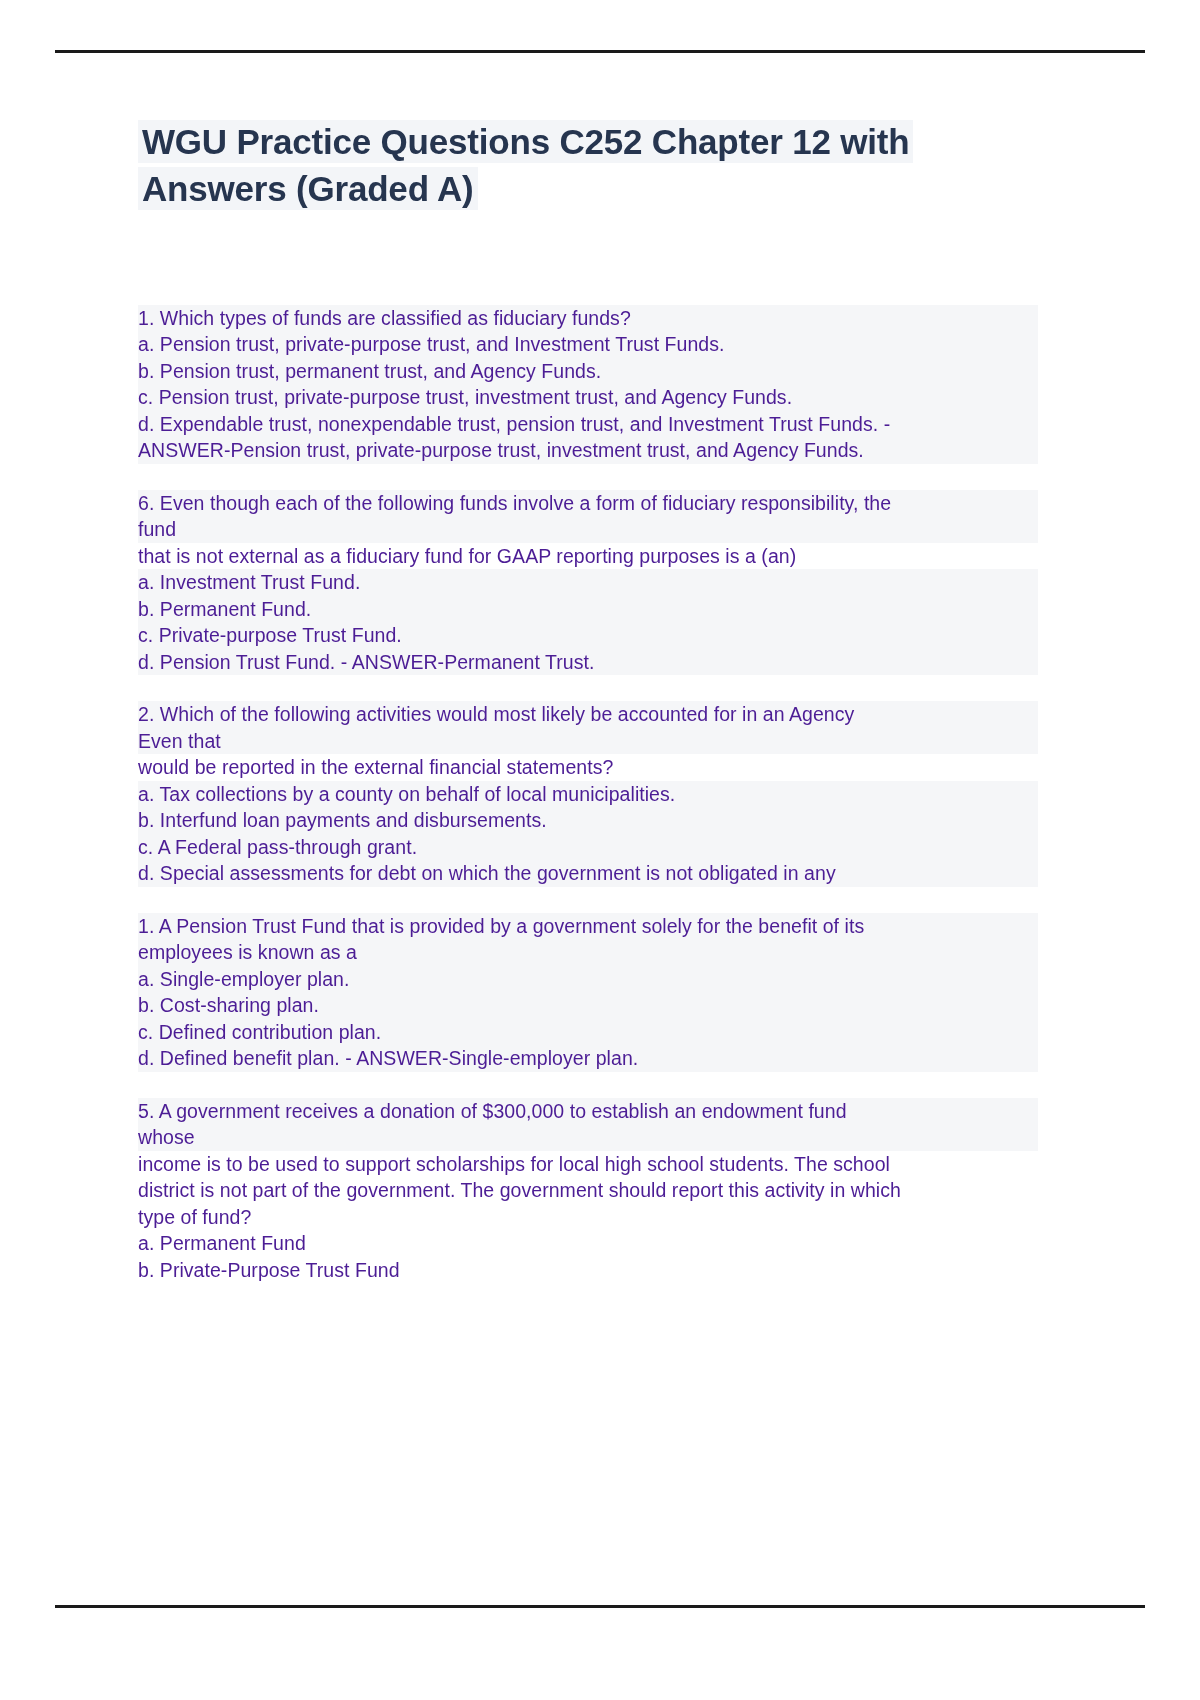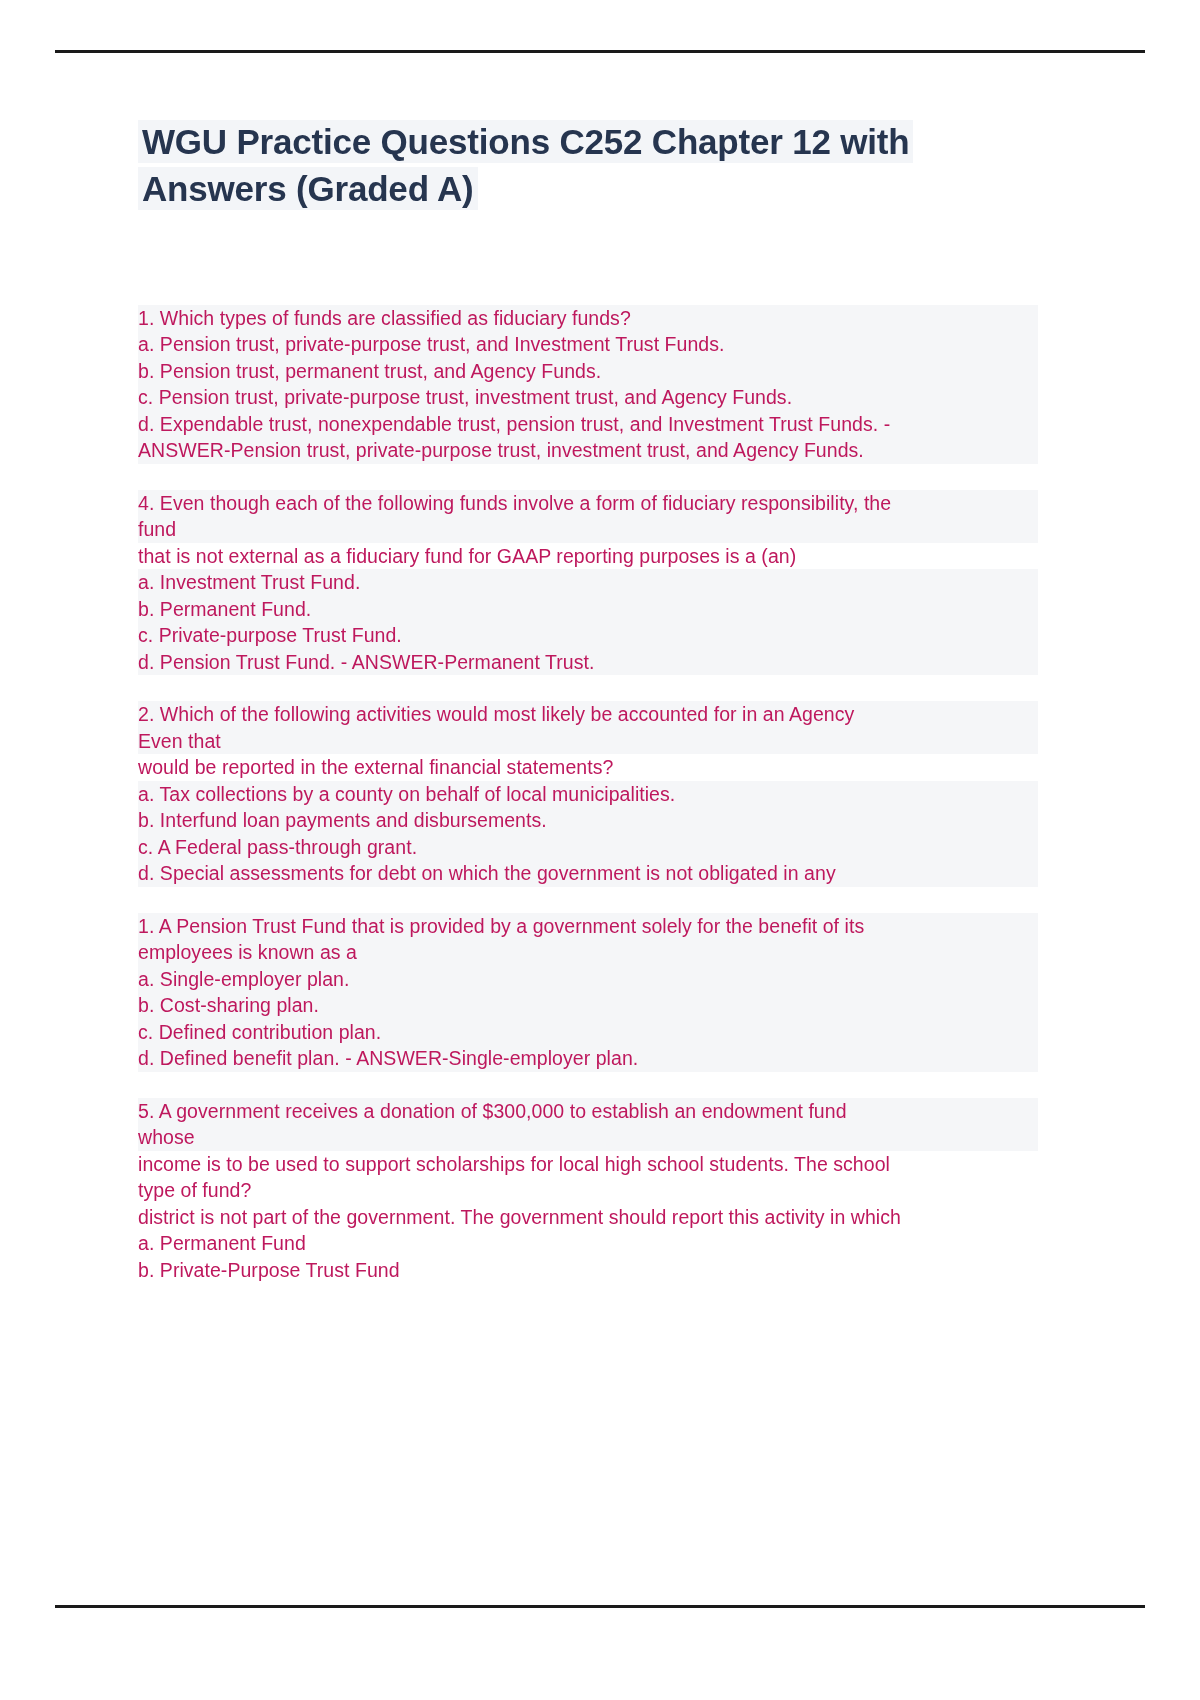--- a/index.html
+++ b/index.html
@@ -57,21 +57,21 @@
   .body-block {
     margin-top: 92px;
   }
 
   .qblock {
     margin-bottom: 26px;
   }
   .line {
     font-size: 19.5px;
     line-height: 26.5px;
-    color: #be185d;
+    color: #4c1d95;
     background: #f5f6f8;
     display: block;
     white-space: pre-wrap;
     letter-spacing: 0.05px;
   }
   .line.plain {
     background: transparent;
   }
 </style>
 </head>
@@ -93,21 +93,21 @@
       <div class="qblock">
         <span class="line">1. Which types of funds are classified as fiduciary funds?</span>
         <span class="line">a. Pension trust, private-purpose trust, and Investment Trust Funds.</span>
         <span class="line">b. Pension trust, permanent trust, and Agency Funds.</span>
         <span class="line">c. Pension trust, private-purpose trust, investment trust, and Agency Funds.</span>
         <span class="line">d. Expendable trust, nonexpendable trust, pension trust, and Investment Trust Funds. -</span>
         <span class="line">ANSWER-Pension trust, private-purpose trust, investment trust, and Agency Funds.</span>
       </div>
 
       <div class="qblock">
-        <span class="line">4. Even though each of the following funds involve a form of fiduciary responsibility, the</span>
+        <span class="line">6. Even though each of the following funds involve a form of fiduciary responsibility, the</span>
         <span class="line">fund</span>
         <span class="line plain">that is not external as a fiduciary fund for GAAP reporting purposes is a (an)</span>
         <span class="line">a. Investment Trust Fund.</span>
         <span class="line">b. Permanent Fund.</span>
         <span class="line">c. Private-purpose Trust Fund.</span>
         <span class="line">d. Pension Trust Fund. - ANSWER-Permanent Trust.</span>
       </div>
 
       <div class="qblock">
         <span class="line">2. Which of the following activities would most likely be accounted for in an Agency</span>
@@ -125,21 +125,21 @@
         <span class="line">a. Single-employer plan.</span>
         <span class="line">b. Cost-sharing plan.</span>
         <span class="line">c. Defined contribution plan.</span>
         <span class="line">d. Defined benefit plan. - ANSWER-Single-employer plan.</span>
       </div>
 
       <div class="qblock">
         <span class="line">5. A government receives a donation of $300,000 to establish an endowment fund</span>
         <span class="line">whose</span>
         <span class="line plain">income is to be used to support scholarships for local high school students. The school</span>
+        <span class="line plain">district is not part of the government. The government should report this activity in which</span>
         <span class="line plain">type of fund?</span>
-        <span class="line plain">district is not part of the government. The government should report this activity in which</span>
         <span class="line plain">a. Permanent Fund</span>
         <span class="line plain">b. Private-Purpose Trust Fund</span>
       </div>
 
     </div>
   </div>
 </div>
 
 </body></html>

